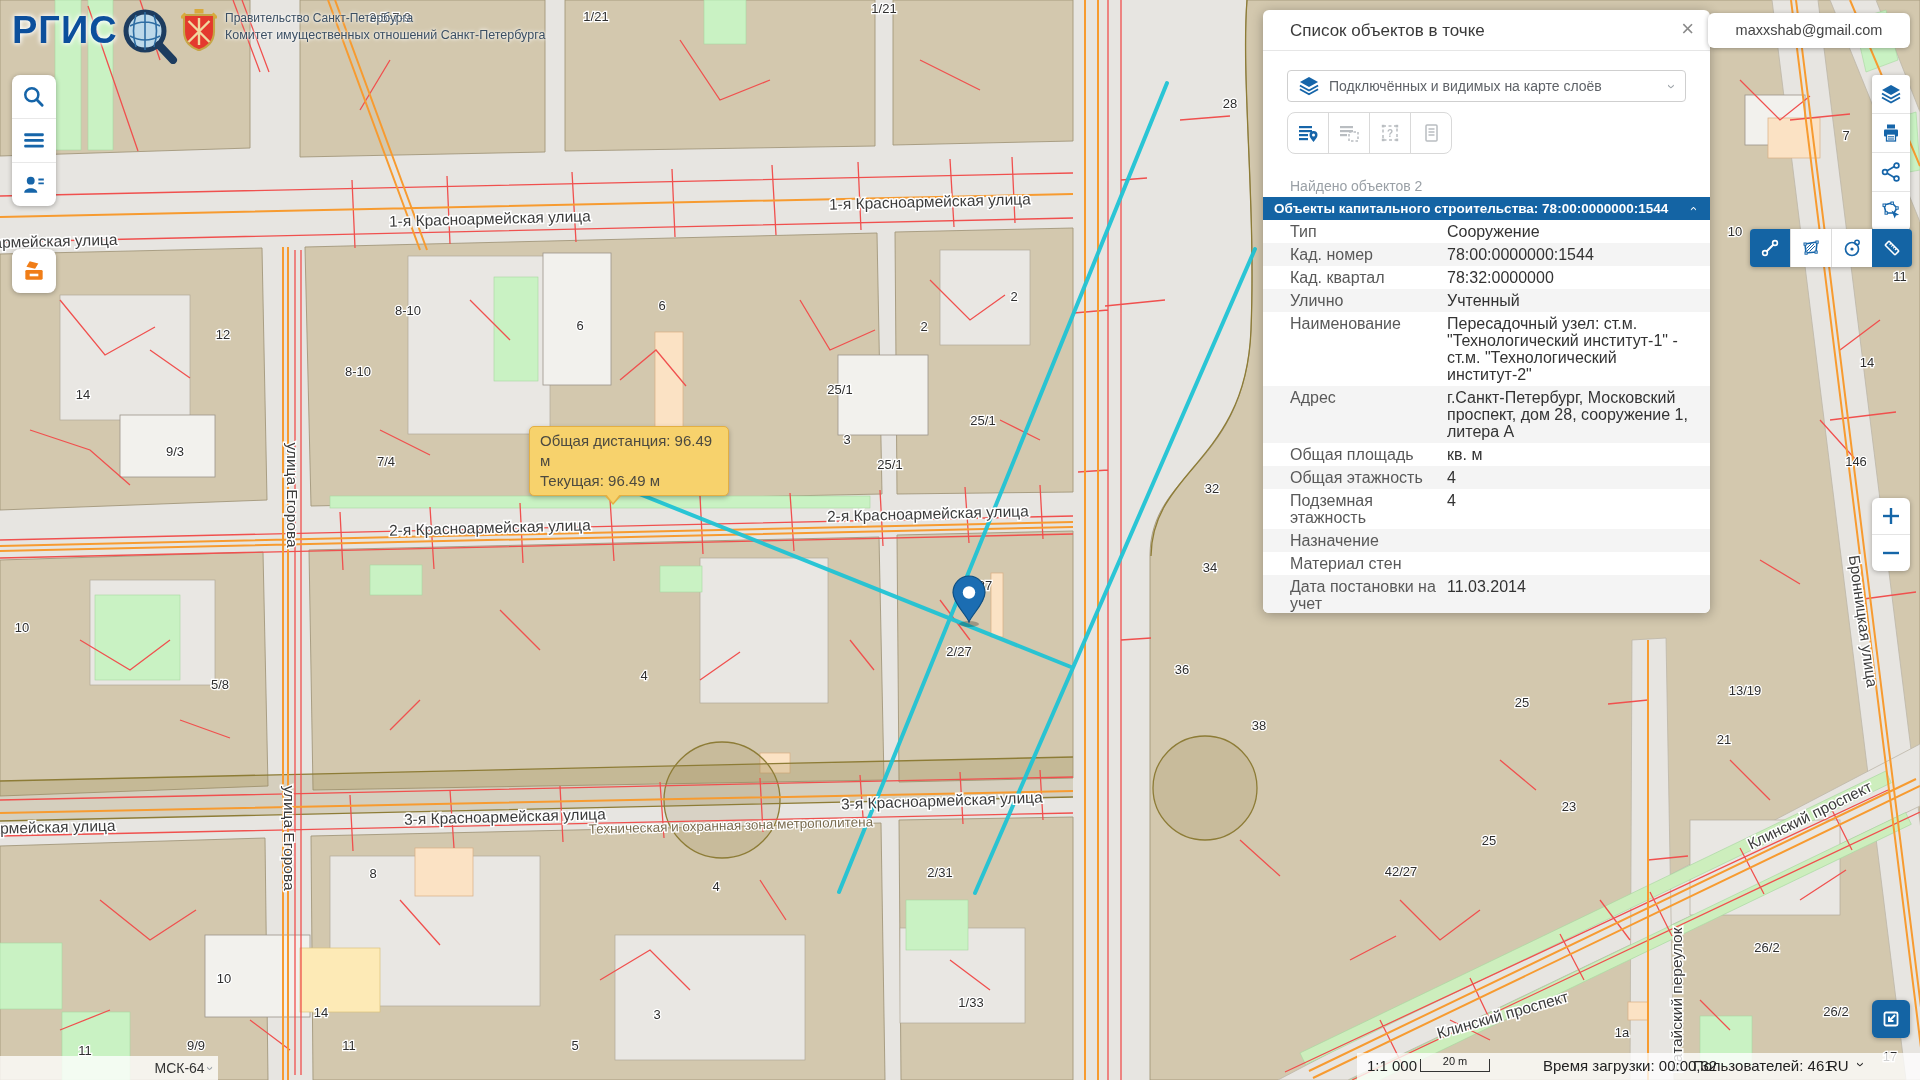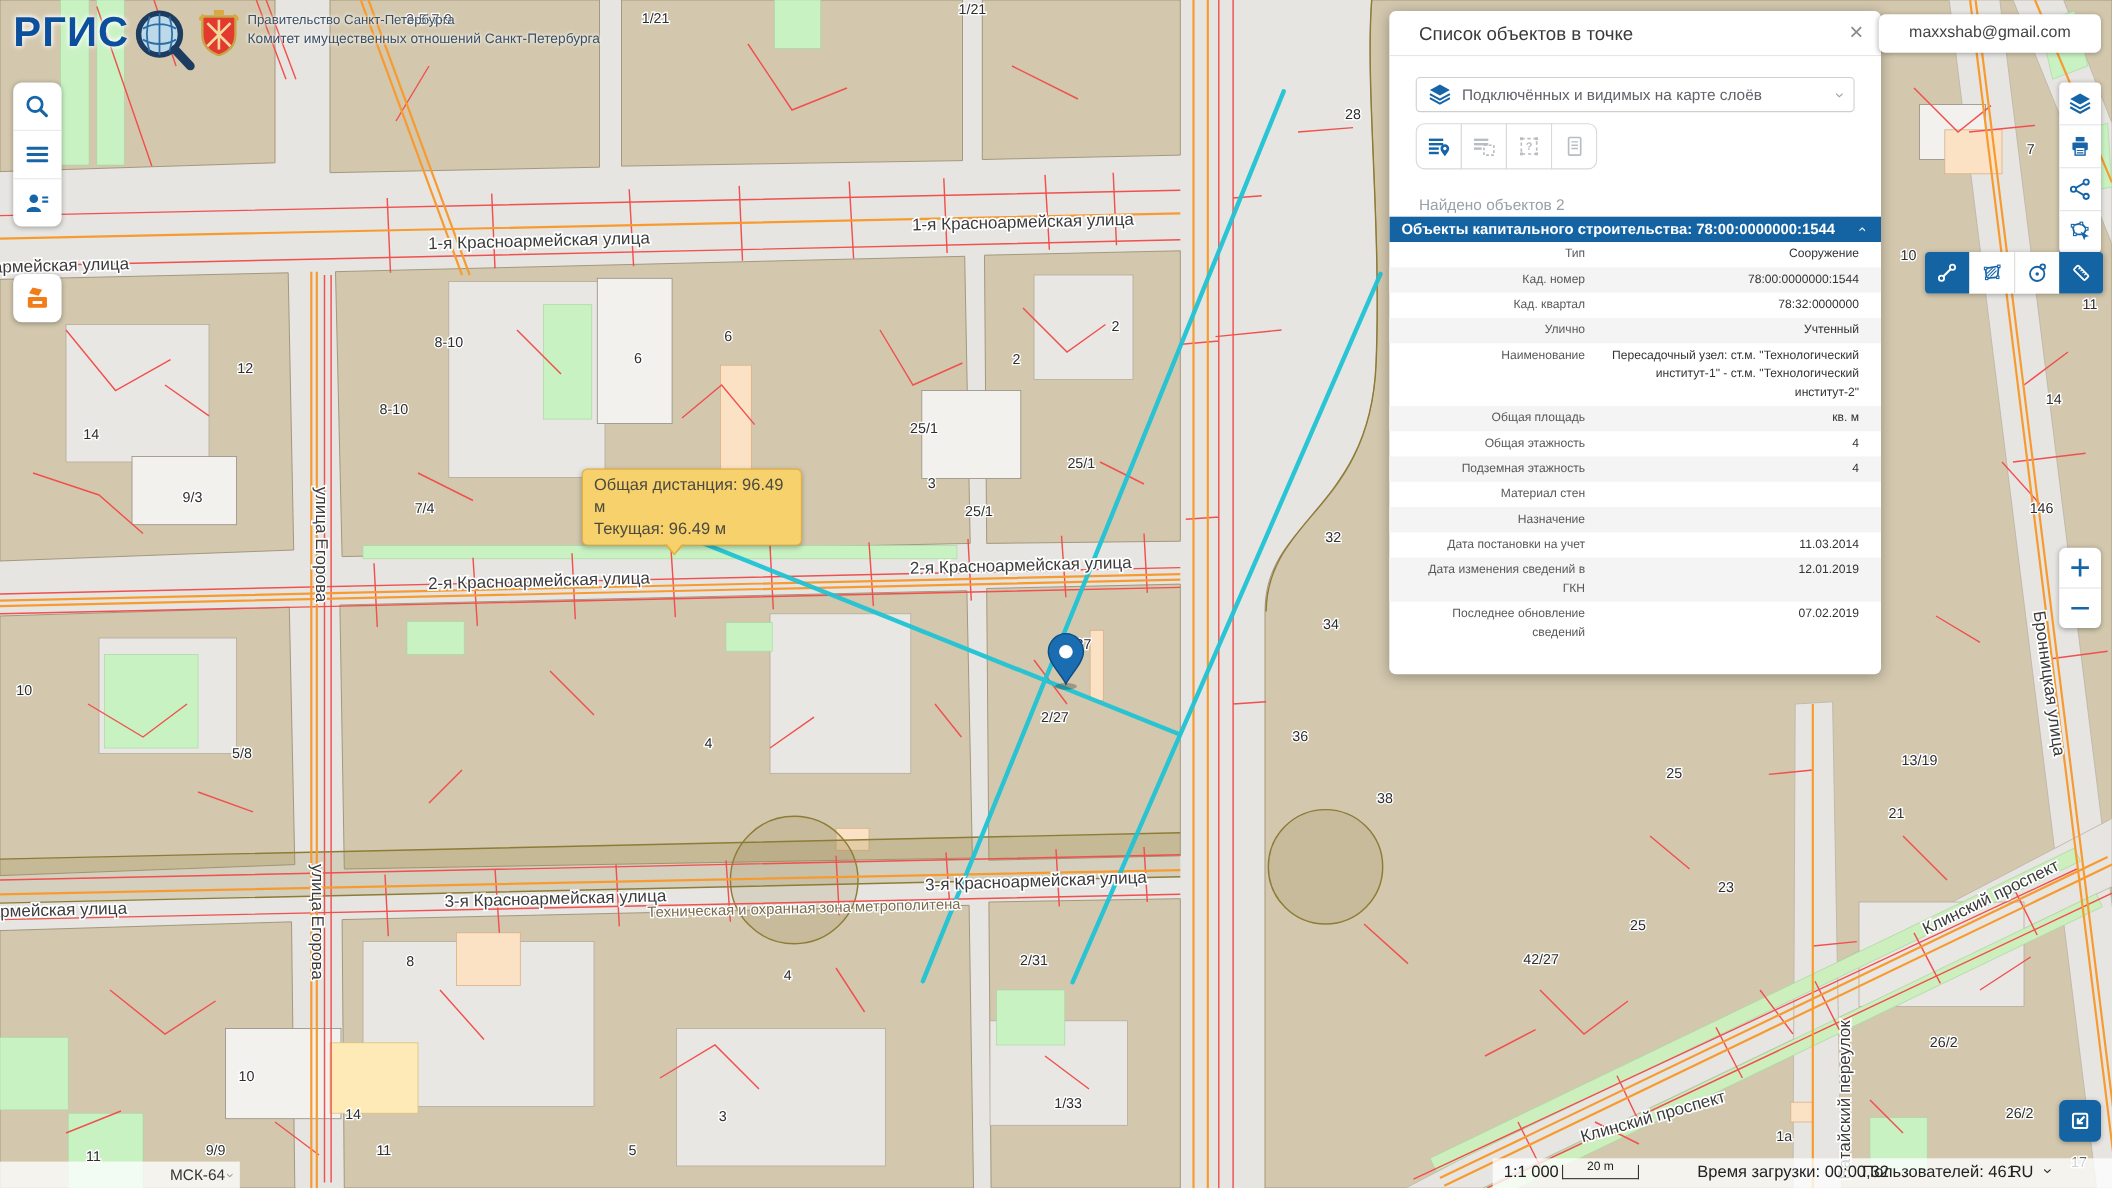--- a/index.html
+++ b/index.html
@@ -46,21 +46,21 @@
   #panel .btns .b{width:40px;height:40px;background:#fff;border:1px solid #d9d9d9;margin-left:-1px;
     display:flex;align-items:center;justify-content:center;cursor:pointer;}
   #panel .btns .b:first-child{border-radius:8px 0 0 8px;margin-left:0;}
   #panel .btns .b:last-child{border-radius:0 8px 8px 0;}
   #panel .found{position:absolute;left:27px;top:168px;font-size:14px;color:#9aa0a6;}
   #panel .ghdr{position:absolute;left:0;right:0;top:187px;height:23px;background:#1464a4;color:#fff;
     display:flex;align-items:center;cursor:pointer;}
   #panel .ghdr .gt{font-size:13.5px;font-weight:bold;margin-left:11px;flex:1;}
   #panel .ghdr .gc{margin-right:16px;font-size:13px;}
   #rows{position:absolute;left:0;right:0;top:210px;}
-  #rows .row{display:grid;grid-template-columns:157px 1fr;padding:3px 20px 3px 27px;font-size:11px;line-height:17px;text-align:right;}
+  #rows .row{display:grid;grid-template-columns:157px 1fr;padding:3px 20px 3px 27px;font-size:16px;line-height:17px;}
   #rows .row:nth-child(even){background:#f4f4f4;}
   #rows .row .rl{color:#595959;padding-right:6px;}
   #rows .row .rv{color:#333;}
   #panel .tk{position:absolute;left:0;right:0;bottom:0;height:31px;border-top:2px solid #1464a4;
     display:flex;align-items:center;cursor:pointer;background:#fff;}
   #panel .tk .tkt{font-size:14px;color:#4a4a4a;margin-left:27px;flex:1;}
   #panel .tk .chev{margin-right:16px;}
   
   #email{position:absolute;left:1708px;top:13px;width:202px;height:35px;background:#fff;border-radius:6px;
     box-shadow:0 1px 5px rgba(0,0,0,.3);font-size:14.5px;color:#444;text-align:center;line-height:35px;}
@@ -432,37 +432,41 @@
         </div>
         <div class="row">
           <span class="rl">Улично</span>
           <span class="rv">Учтенный</span>
         </div>
         <div class="row">
           <span class="rl">Наименование</span>
           <span class="rv">Пересадочный узел: ст.м. "Технологический институт-1" - ст.м. "Технологический институт-2"</span>
         </div>
         <div class="row">
+          <span class="rl">Адрес</span>
+          <span class="rv">г.Санкт-Петербург, Московский проспект, дом 28, сооружение 1, литера А</span>
+        </div>
+        <div class="row">
           <span class="rl">Общая площадь</span>
           <span class="rv">кв. м</span>
         </div>
         <div class="row">
           <span class="rl">Общая этажность</span>
           <span class="rv">4</span>
         </div>
         <div class="row">
           <span class="rl">Подземная этажность</span>
           <span class="rv">4</span>
         </div>
         <div class="row">
+          <span class="rl">Назначение</span>
+          <span class="rv"></span>
+        </div>
+        <div class="row">
           <span class="rl">Материал стен</span>
-          <span class="rv"></span>
-        </div>
-        <div class="row">
-          <span class="rl">Назначение</span>
           <span class="rv"></span>
         </div>
         <div class="row">
           <span class="rl">Дата постановки на учет</span>
           <span class="rv">11.03.2014</span>
         </div>
         <div class="row">
           <span class="rl">Дата изменения сведений в ГКН</span>
           <span class="rv">12.01.2019</span>
         </div>

